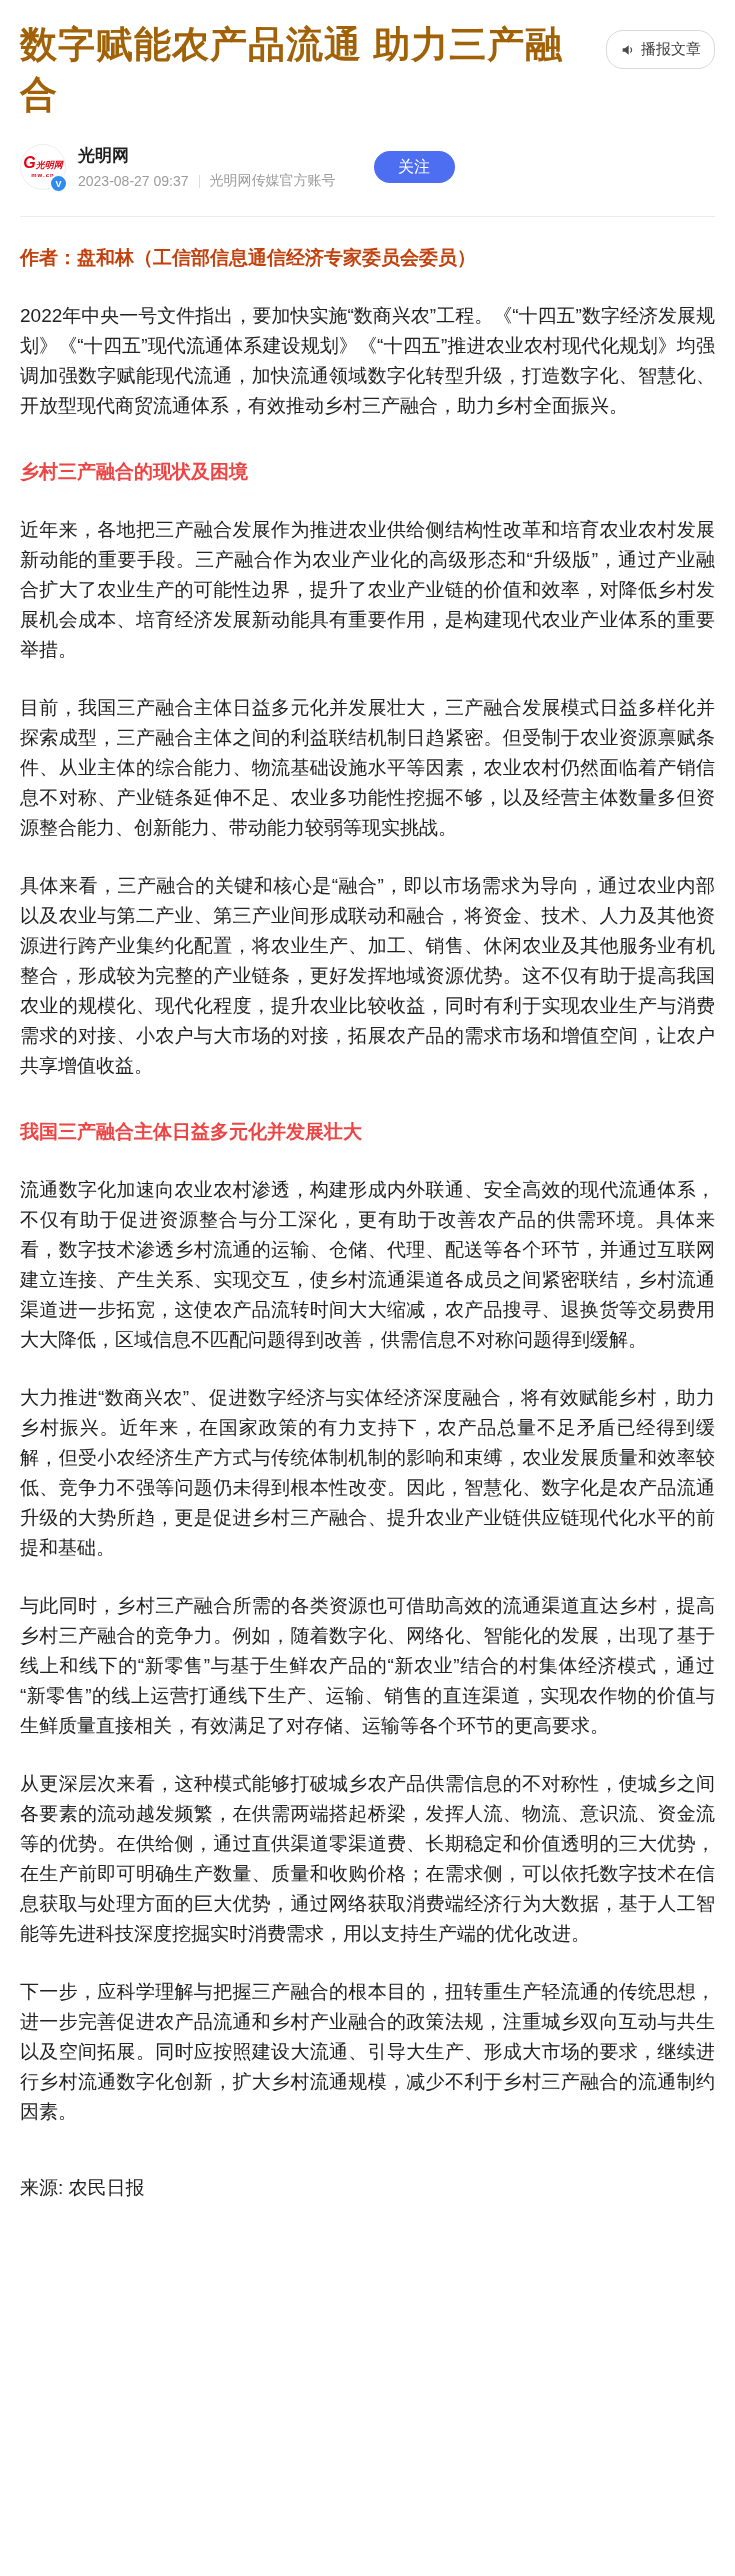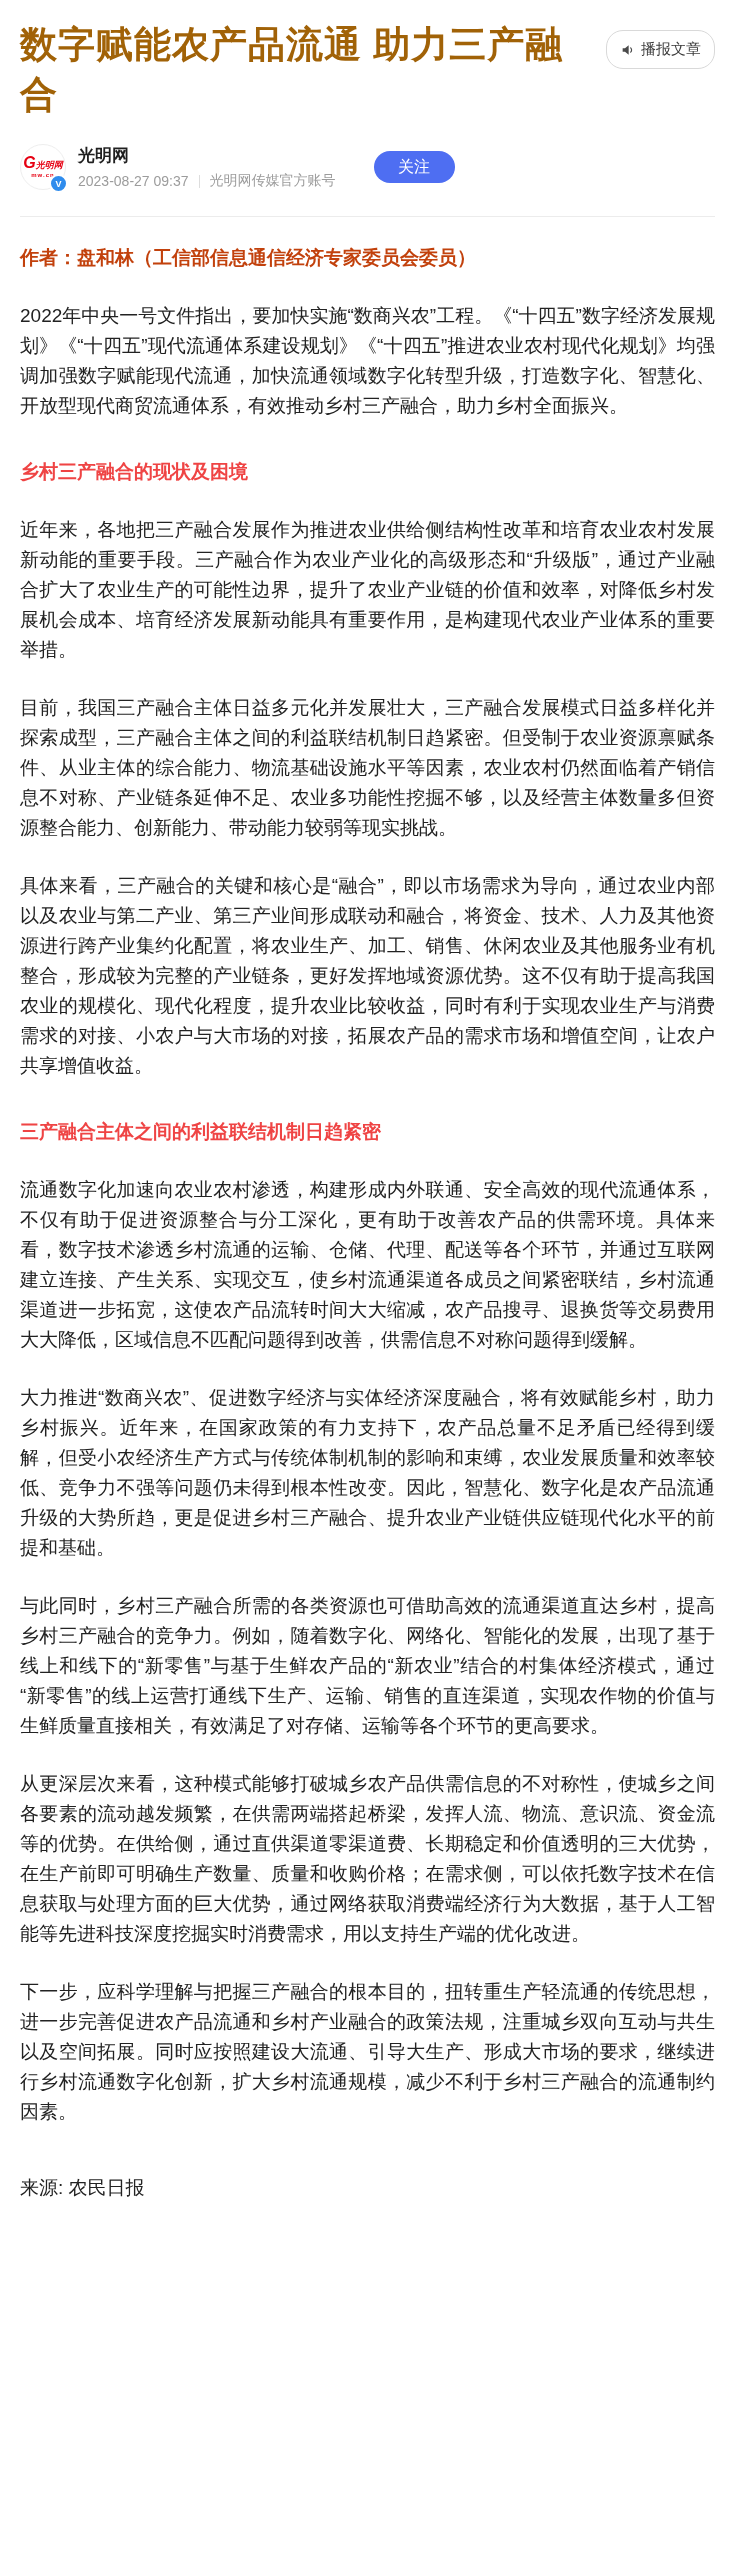--- a/index.html
+++ b/index.html
@@ -80,21 +80,21 @@
 
   <hr class="divider">
 
   <div class="article">
     <p class="byline">作者：盘和林（工信部信息通信经济专家委员会委员）</p>
     <p>2022年中央一号文件指出，要加快实施“数商兴农”工程。《“十四五”数字经济发展规划》《“十四五”现代流通体系建设规划》《“十四五”推进农业农村现代化规划》均强调加强数字赋能现代流通，加快流通领域数字化转型升级，打造数字化、智慧化、开放型现代商贸流通体系，有效推动乡村三产融合，助力乡村全面振兴。</p>
     <h3>乡村三产融合的现状及困境</h3>
     <p>近年来，各地把三产融合发展作为推进农业供给侧结构性改革和培育农业农村发展新动能的重要手段。三产融合作为农业产业化的高级形态和“升级版”，通过产业融合扩大了农业生产的可能性边界，提升了农业产业链的价值和效率，对降低乡村发展机会成本、培育经济发展新动能具有重要作用，是构建现代农业产业体系的重要举措。</p>
     <p>目前，我国三产融合主体日益多元化并发展壮大，三产融合发展模式日益多样化并探索成型，三产融合主体之间的利益联结机制日趋紧密。但受制于农业资源禀赋条件、从业主体的综合能力、物流基础设施水平等因素，农业农村仍然面临着产销信息不对称、产业链条延伸不足、农业多功能性挖掘不够，以及经营主体数量多但资源整合能力、创新能力、带动能力较弱等现实挑战。</p>
     <p>具体来看，三产融合的关键和核心是“融合”，即以市场需求为导向，通过农业内部以及农业与第二产业、第三产业间形成联动和融合，将资金、技术、人力及其他资源进行跨产业集约化配置，将农业生产、加工、销售、休闲农业及其他服务业有机整合，形成较为完整的产业链条，更好发挥地域资源优势。这不仅有助于提高我国农业的规模化、现代化程度，提升农业比较收益，同时有利于实现农业生产与消费需求的对接、小农户与大市场的对接，拓展农产品的需求市场和增值空间，让农户共享增值收益。</p>
-    <h3>三产融合主体之间的利益联结机制日趋紧密</h3>
+    <h3>我国三产融合主体日益多元化并发展壮大</h3>
     <p>流通数字化加速向农业农村渗透，构建形成内外联通、安全高效的现代流通体系，不仅有助于促进资源整合与分工深化，更有助于改善农产品的供需环境。具体来看，数字技术渗透乡村流通的运输、仓储、代理、配送等各个环节，并通过互联网建立连接、产生关系、实现交互，使乡村流通渠道各成员之间紧密联结，乡村流通渠道进一步拓宽，这使农产品流转时间大大缩减，农产品搜寻、退换货等交易费用大大降低，区域信息不匹配问题得到改善，供需信息不对称问题得到缓解。</p>
     <p>大力推进“数商兴农”、促进数字经济与实体经济深度融合，将有效赋能乡村，助力乡村振兴。近年来，在国家政策的有力支持下，农产品总量不足矛盾已经得到缓解，但受小农经济生产方式与传统体制机制的影响和束缚，农业发展质量和效率较低、竞争力不强等问题仍未得到根本性改变。因此，智慧化、数字化是农产品流通升级的大势所趋，更是促进乡村三产融合、提升农业产业链供应链现代化水平的前提和基础。</p>
     <p>与此同时，乡村三产融合所需的各类资源也可借助高效的流通渠道直达乡村，提高乡村三产融合的竞争力。例如，随着数字化、网络化、智能化的发展，出现了基于线上和线下的“新零售”与基于生鲜农产品的“新农业”结合的村集体经济模式，通过“新零售”的线上运营打通线下生产、运输、销售的直连渠道，实现农作物的价值与生鲜质量直接相关，有效满足了对存储、运输等各个环节的更高要求。</p>
     <p>从更深层次来看，这种模式能够打破城乡农产品供需信息的不对称性，使城乡之间各要素的流动越发频繁，在供需两端搭起桥梁，发挥人流、物流、意识流、资金流等的优势。在供给侧，通过直供渠道零渠道费、长期稳定和价值透明的三大优势，在生产前即可明确生产数量、质量和收购价格；在需求侧，可以依托数字技术在信息获取与处理方面的巨大优势，通过网络获取消费端经济行为大数据，基于人工智能等先进科技深度挖掘实时消费需求，用以支持生产端的优化改进。</p>
     <p>下一步，应科学理解与把握三产融合的根本目的，扭转重生产轻流通的传统思想，进一步完善促进农产品流通和乡村产业融合的政策法规，注重城乡双向互动与共生以及空间拓展。同时应按照建设大流通、引导大生产、形成大市场的要求，继续进行乡村流通数字化创新，扩大乡村流通规模，减少不利于乡村三产融合的流通制约因素。</p>
     <p class="source">来源: 农民日报</p>
   </div>
 
 </div>
 

